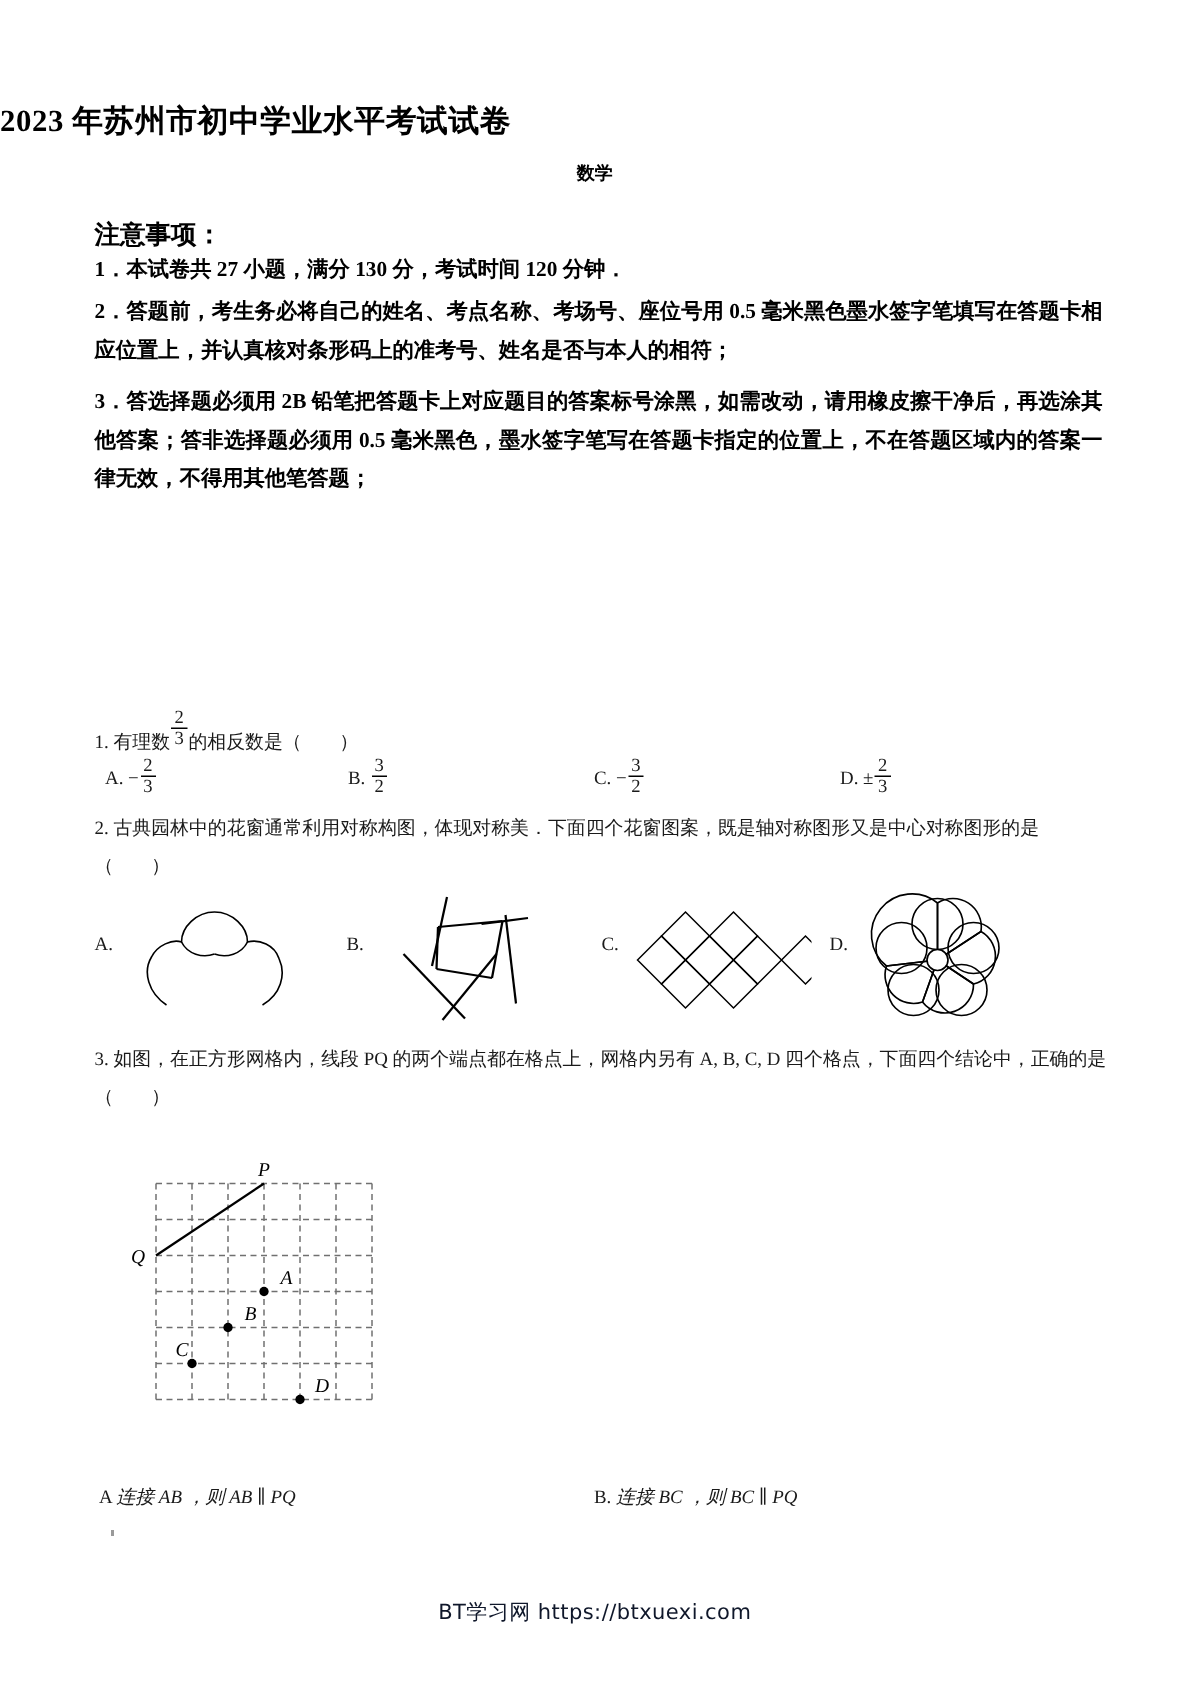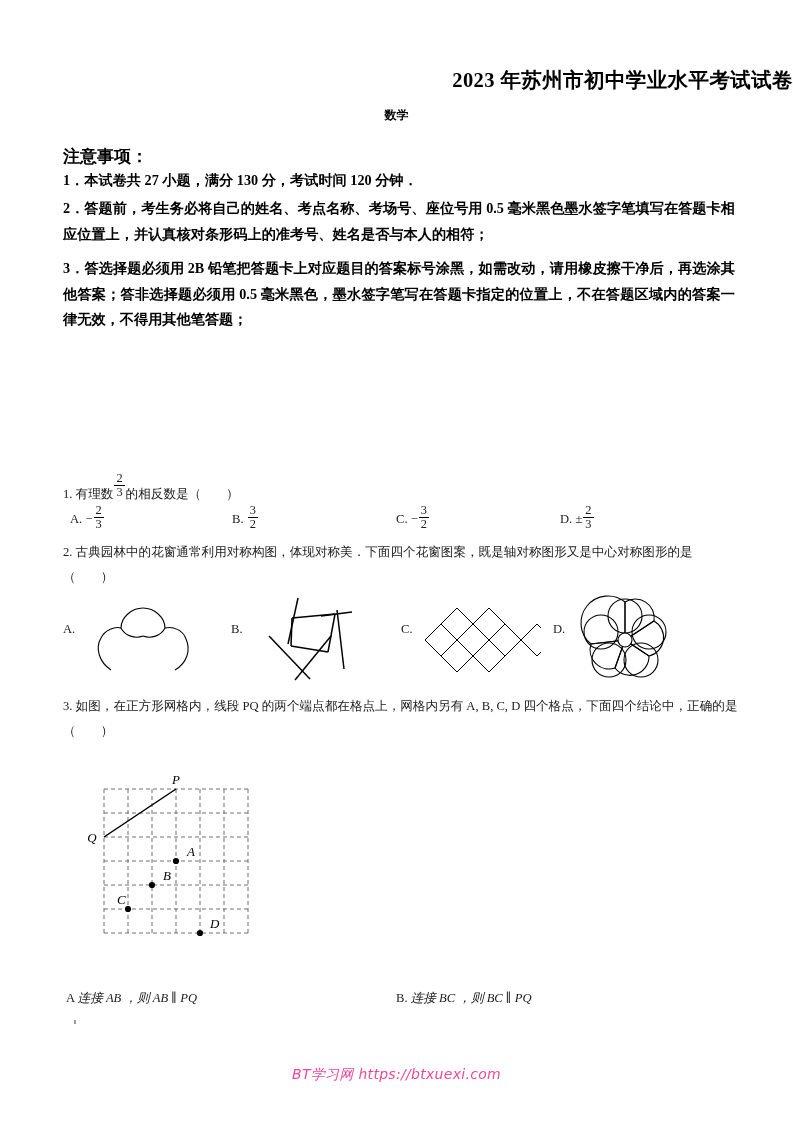--- a/index.html
+++ b/index.html
@@ -20,21 +20,21 @@
     left: 0; top: 0;
     width: 793px;
     height: 1122px;
   }
 
   
   .doc-title {
     position: absolute;
     left: 0; top: 66px;
     width: 793px;
-    text-align: right;
+    text-align: left;
     font-size: 20.5px;
     font-weight: bold;
     letter-spacing: 0.4px;
     font-family: "Liberation Serif", "DejaVu Serif", serif;
   }
   .doc-subtitle {
     position: absolute;
     left: 0; top: 107px;
     width: 793px;
     text-align: center;
@@ -115,24 +115,23 @@
   
   .grid-fig { position: absolute; left: 86px; top: 768px; width: 220px; height: 215px; }
 
   
   .footer {
     position: absolute;
     left: 0; top: 1066px;
     width: 793px;
     text-align: center;
     font-size: 14px;
-    color: #ec4899;
+    color: #0f172a;
     font-family: "DejaVu Sans", "Liberation Sans", sans-serif;
     letter-spacing: 0.3px;
-    font-style: italic;
   }
   .speck {
     position: absolute;
     left: 74px; top: 1020px;
     width: 2px; height: 4px;
     background: #9a9a9a;
   }
 </style>
 </head>
 <body>

